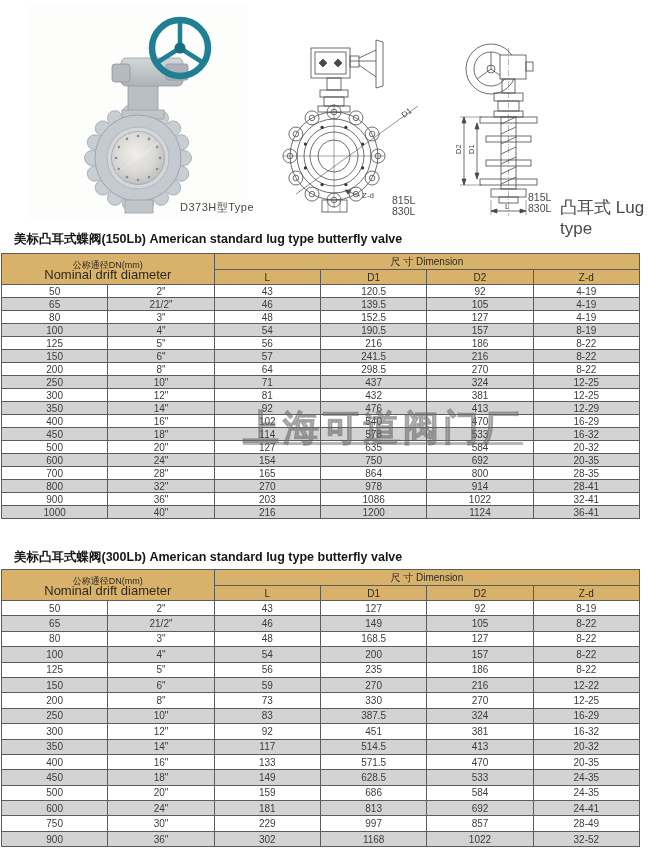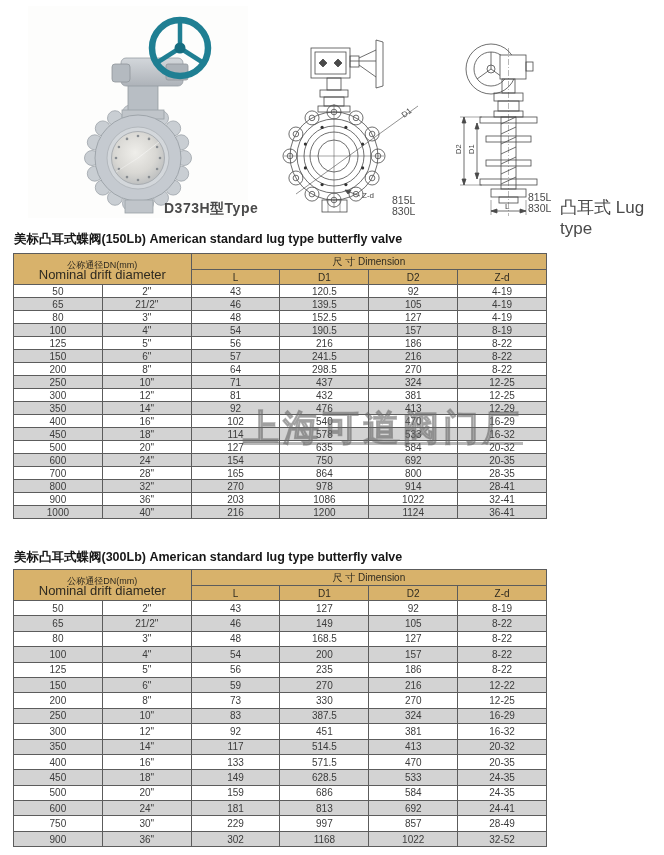--- a/index.html
+++ b/index.html
@@ -2,31 +2,31 @@
 <html><head>
 <meta charset="utf-8">
 <style>
   html,body{margin:0;padding:0;}
   body{
     width:664px;height:855px;position:relative;background:#ffffff;
     font-family:"Liberation Sans", sans-serif;overflow:hidden;color:#333;
   }
   .abs{position:absolute;}
   
-  .photo-label{left:164px;top:200px;font-size:14px;color:#4a4a4a;letter-spacing:0.5px;font-weight:bold;}
+  .photo-label{left:180px;top:200px;font-size:11px;color:#4a4a4a;letter-spacing:0.5px;}
   .model-block{font-size:10.5px;color:#4a4a4a;line-height:11px;}
   .mid-models{left:392px;top:195px;}
   .right-models{left:528px;top:192px;}
   .type-label{left:560px;top:196px;font-size:17px;color:#4a4a4a;}
   
   .tbl-title{left:14px;font-size:12.5px;font-weight:bold;color:#171717;white-space:nowrap;}
   .title1{top:231px;}
   .title2{top:549px;}
   
-  table.spec{border-collapse:collapse;table-layout:fixed;width:534px;left:13px;position:absolute;}
+  table.spec{border-collapse:collapse;table-layout:fixed;width:639px;left:1px;position:absolute;}
   table.spec th,table.spec td{
     border:1px solid #5c5c5c;text-align:center;padding:0;
     font-size:10px;color:#3c3c3c;overflow:hidden;white-space:nowrap;
   }
   table.spec thead th{background:#d8b26b;color:#2e2a20;font-weight:normal;}
   th.dn-head{vertical-align:middle;}
   .dn-l1{font-size:9px;line-height:10px;}
   .dn-l2{font-size:13px;line-height:9px;}
   .dim-head{font-size:10px;height:15px;}
   .sub-head{height:14px;font-size:10.5px;}

